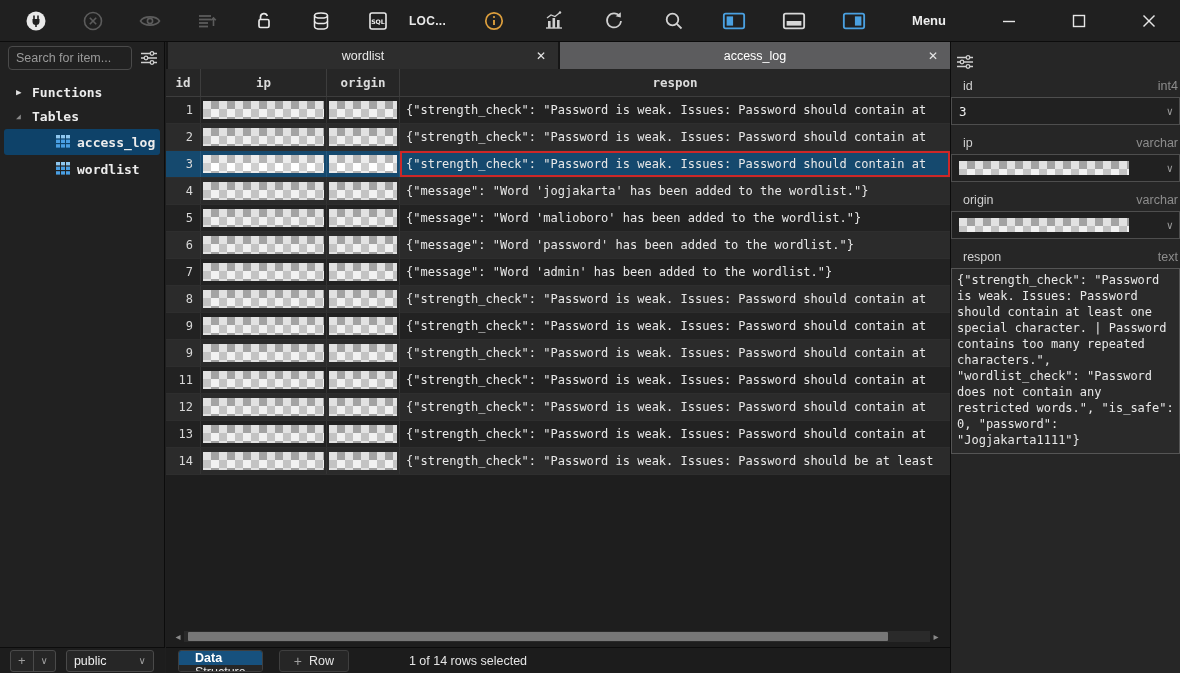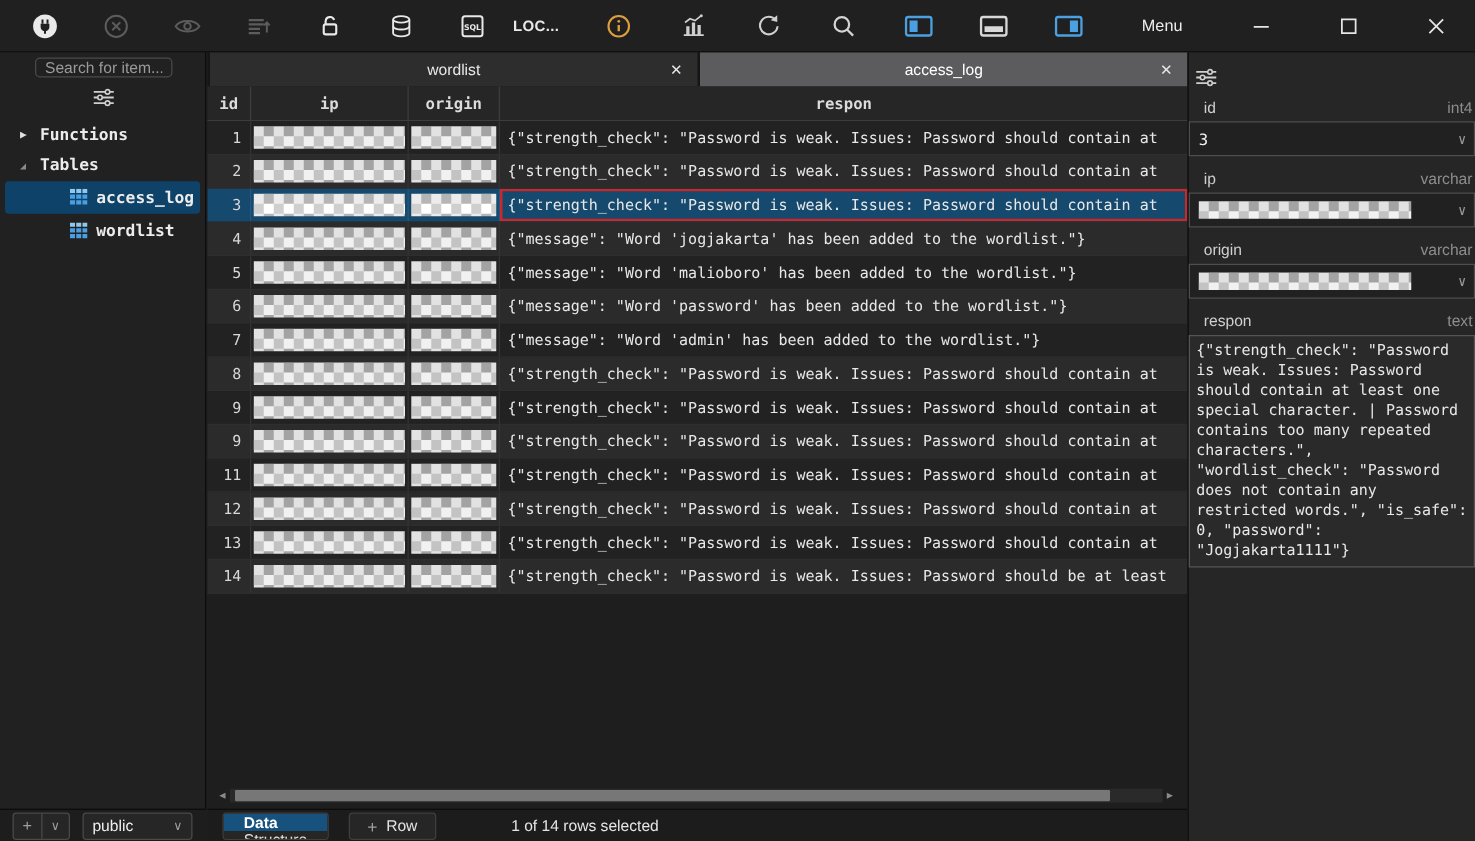--- a/index.html
+++ b/index.html
@@ -8,32 +8,32 @@
   .app { position:relative; width:1180px; height:673px; background:#1f1f1f; color:#e6e6e6; }
 
   
   .titlebar { position:absolute; left:0; top:0; width:1180px; height:42px;
               background:#202020; border-bottom:1px solid #0c0c0c;
               display:flex; align-items:center; }
   .tb-left { display:flex; align-items:center; gap:33px; padding-left:24px; }
   .tb-right { margin-left:auto; display:flex; align-items:center; gap:36px; padding-right:14px; }
   .tb-icon { width:24px; height:24px; display:flex; align-items:center; justify-content:center; cursor:default; }
   .conn-label { font-size:12px; font-weight:bold; color:#e8e8e8; letter-spacing:.3px; }
-  .menu-label { font-size:13px; font-weight:normal; color:#ededed; padding:0 10px; }
+  .menu-label { font-size:13px; font-weight:bold; color:#ededed; padding:0 10px; }
   .win-btn { width:34px; height:28px; display:flex; align-items:center; justify-content:center; }
 
   
   .sidebar { position:absolute; left:0; top:42px; width:165px; height:605px;
              background:#212121; border-right:1px solid #0c0c0c; }
   .sb-tabs { position:relative; height:30px; margin-top:5px; }
   .sb-tab { position:absolute; top:2px; height:22px; line-height:22px; font-size:13px; color:#8f8f8f; }
   .sb-tab.active { background:#2f2f2f; border-radius:4px; color:#f2f2f2; font-weight:bold;
                    padding:0 14px; left:12px; }
   .sb-tab.t2 { left:57px; } .sb-tab.t3 { left:94px; }
-  .sb-search { display:flex; align-items:center; gap:8px; padding:4px 6px 10px 8px;flex-direction:column; }
+  .sb-search { display:flex; align-items:center; gap:8px; padding:4px 6px 10px 8px; }
   .sb-search input { flex:1; width:110px; height:24px; background:transparent; border:1px solid #4a4a4a;
               border-radius:4px; color:#dcdcdc; font-size:12.5px; padding:0 7px; outline:none; }
   .sb-search input::placeholder { color:#9a9a9a; }
   .tree { font-family:"DejaVu Sans Mono", monospace; font-size:13px; font-weight:bold; color:#ececec; }
   .tree-group { height:24px; display:flex; align-items:center; gap:8px; padding-left:16px; cursor:default; }
   .tree-arrow { font-size:9px; color:#e0e0e0; width:8px; }
   .tree-arrow.exp { color:#8a8a8a; font-size:8px; }
   .tree-leaf { height:26px; display:flex; align-items:center; gap:7px; padding-left:52px; margin:1px 4px; border-radius:3px; cursor:default; }
   .tree-leaf.selected { background:#0e4269; }
   .sb-footer { position:absolute; left:0; bottom:-26px; width:165px; height:26px; background:#1d1d1d;

